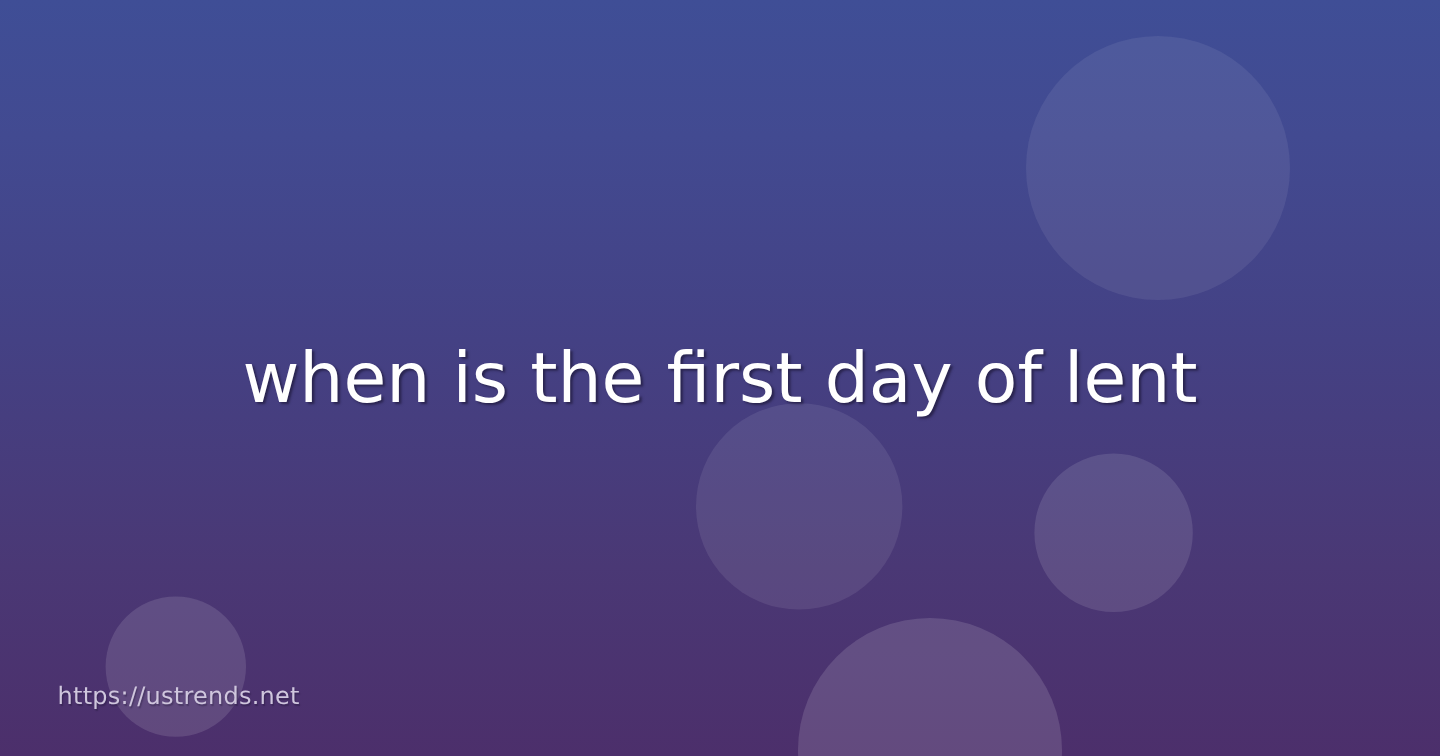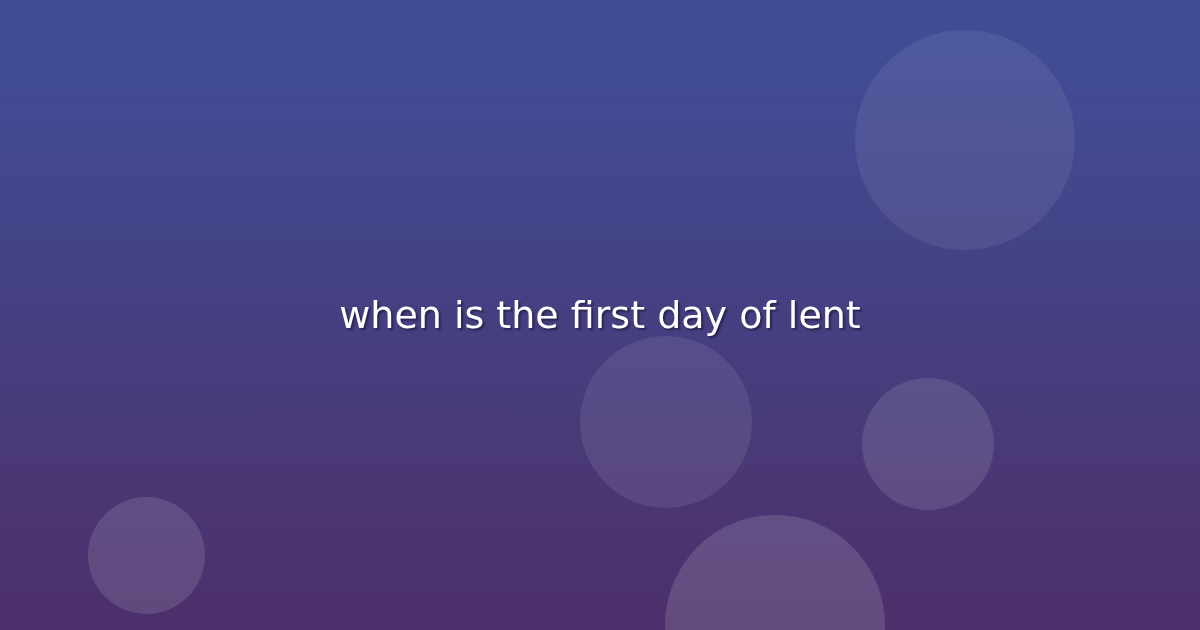--- a/index.html
+++ b/index.html
@@ -76,21 +76,21 @@
     height: 630px;
     display: flex;
     align-items: center;
     justify-content: center;
     box-sizing: border-box;
     padding: 0 60px;
   }
   #headline {
     margin: 0;
     color: #ffffff;
-    font-size: 38px;
+    font-size: 58px;
     font-weight: 400;
     line-height: 1.18;
     letter-spacing: 0px;
     text-align: right;
     text-shadow: 2px 2px 2px rgba(20, 14, 40, 0.55);
     white-space: nowrap;
   }
 
   
   #site-url {
@@ -112,14 +112,15 @@
   <div class="deco-circle" id="circle-top-right"></div>
   <div class="deco-circle" id="circle-mid"></div>
   <div class="deco-circle" id="circle-right"></div>
   <div class="deco-circle" id="circle-bottom-center"></div>
   <div class="deco-circle" id="circle-bottom-left"></div>
 
   <div id="headline-wrap">
     <h1 id="headline">when is the first day of lent</h1>
   </div>
 
+  <div id="site-url">https://ustrends.net</div>
 
 </div>
 
 </body></html>

